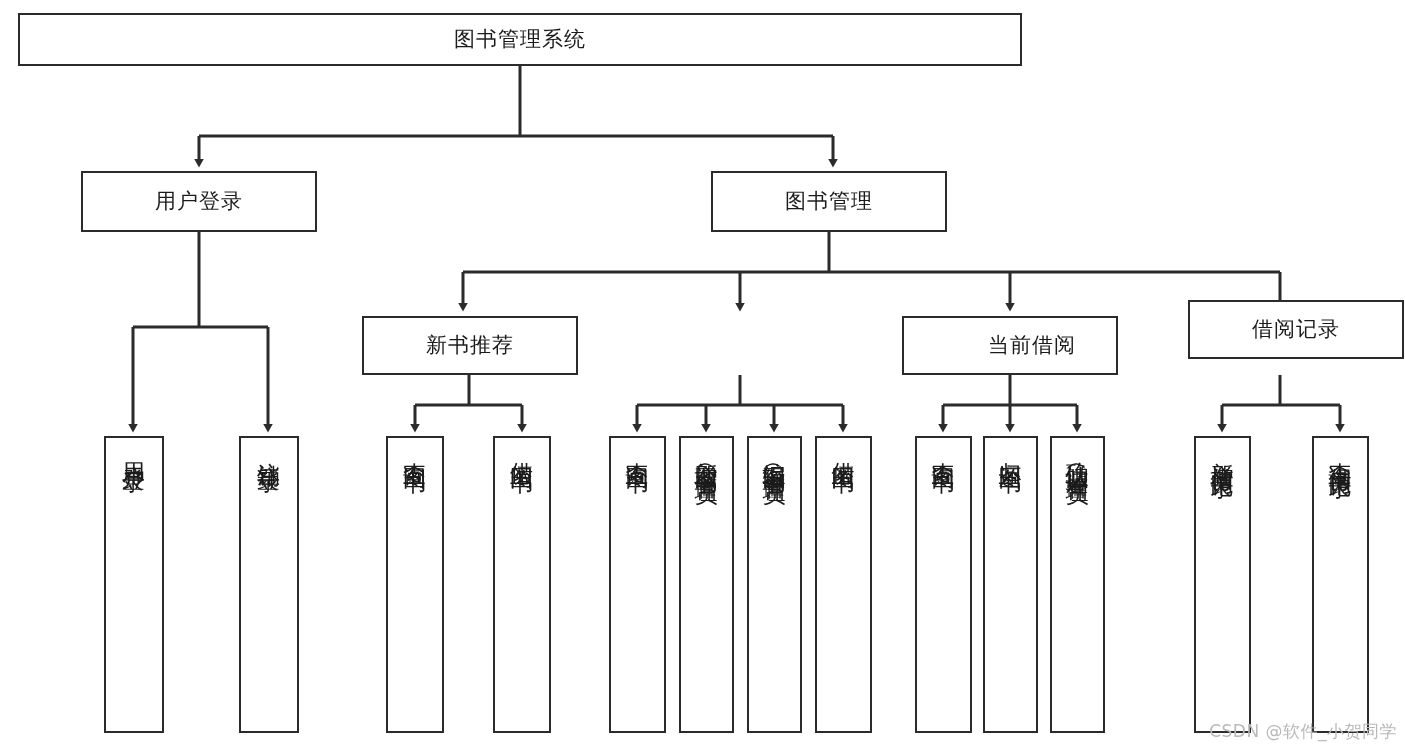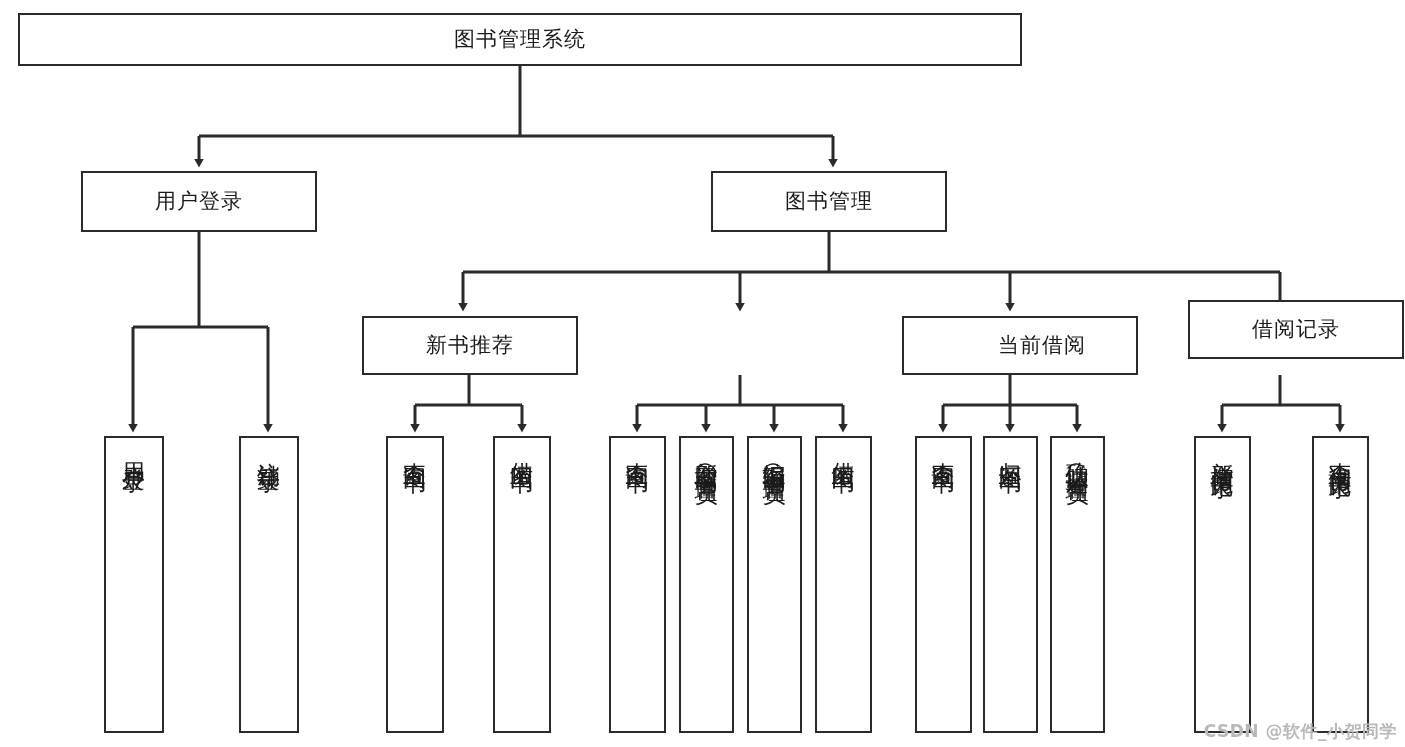--- a/index.html
+++ b/index.html
@@ -53,21 +53,20 @@
   .leaf.tall .label{max-height:280px;}
 
   .watermark{
     position:absolute;
     right:8px;bottom:4px;
     font-size:17px;
     color:#b9b9b9;
     letter-spacing:0.5px;
     white-space:nowrap;
     user-select:none;
-    font-weight:bold;
   }
 </style>
 </head>
 <body>
 
 <div id="diagram">
 
   <svg class="edges" viewBox="0 0 1405 747" xmlns="http://www.w3.org/2000/svg">
     <defs>
       <marker id="arrowhead" markerWidth="9" markerHeight="10" refX="1.5" refY="5" orient="auto" markerUnits="userSpaceOnUse">
@@ -127,21 +126,21 @@
     <div class="node" style="left:81px;top:171px;width:236px;height:61px;">
       <span class="label">用户登录</span>
     </div>
     <div class="node" style="left:711px;top:171px;width:236px;height:61px;">
       <span class="label">图书管理</span>
     </div>
 
     <div class="node" style="left:362px;top:316px;width:216px;height:59px;">
       <span class="label">新书推荐</span>
     </div>
-    <div class="node" style="left:902px;top:316px;width:236px;height:59px;padding-left:44px;">
+    <div class="node" style="left:902px;top:316px;width:216px;height:59px;padding-left:44px;">
       <span class="label">当前借阅</span>
     </div>
     <div class="node" style="left:1172px;top:300px;width:216px;height:59px;margin-left:16px;">
       <span class="label">借阅记录</span>
     </div>
 
     <div class="node leaf" style="left:104px;top:436px;width:60px;height:297px;">
       <span class="label">用户登录</span>
     </div>
     <div class="node leaf" style="left:239px;top:436px;width:60px;height:297px;">

